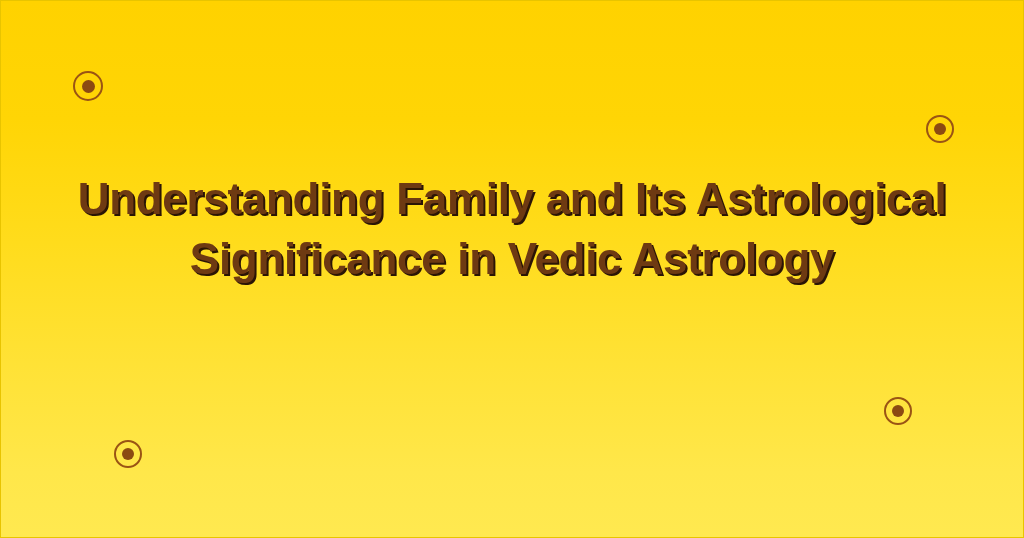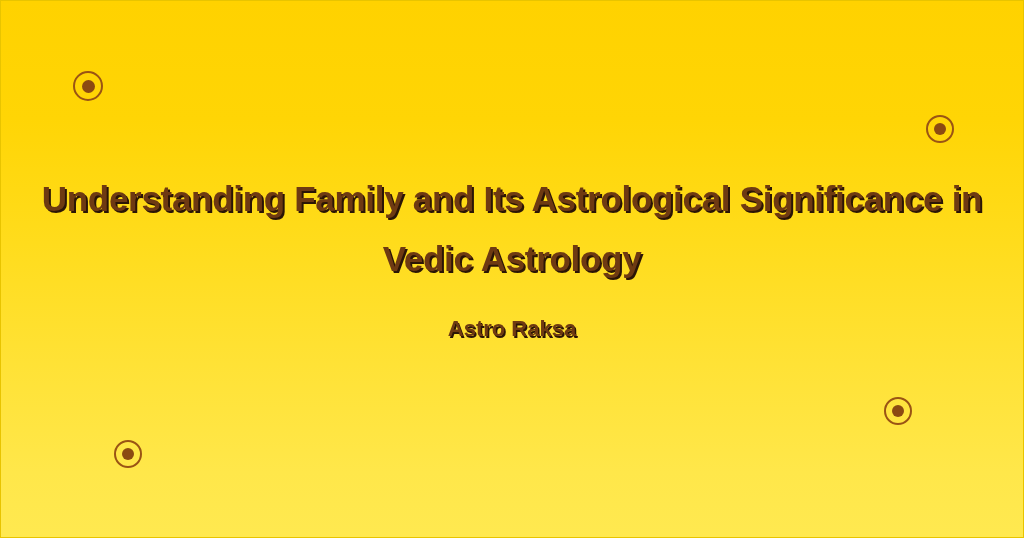--- a/index.html
+++ b/index.html
@@ -59,21 +59,21 @@
     left: 0;
     right: 0;
     top: 168px;
     text-align: center;
   }
 
   #slide-title {
     margin: 0;
     padding: 0 40px;
     font-family: "Liberation Sans", sans-serif;
-    font-size: 35px;
+    font-size: 44px;
     font-weight: bold;
     line-height: 60px;
     letter-spacing: -0.3px;
     color: #6e3a12;
     text-shadow: 2px 2px 0 #2b1505;
     white-space: pre-line;
   }
 
   #slide-subtitle {
     margin: 26px 0 0 0;
@@ -102,16 +102,15 @@
   <div class="deco-circle" id="circle-br">
     <span class="dot"></span>
   </div>
 
   <div class="deco-circle" id="circle-bl">
     <span class="dot"></span>
   </div>
 
   <div id="text-block">
     <h1 id="slide-title">Understanding Family and Its Astrological Significance in Vedic Astrology</h1>
-    <p id="slide-subtitle">Astro Raksa</p>
   </div>
 
 </div>
 
 </body></html>

